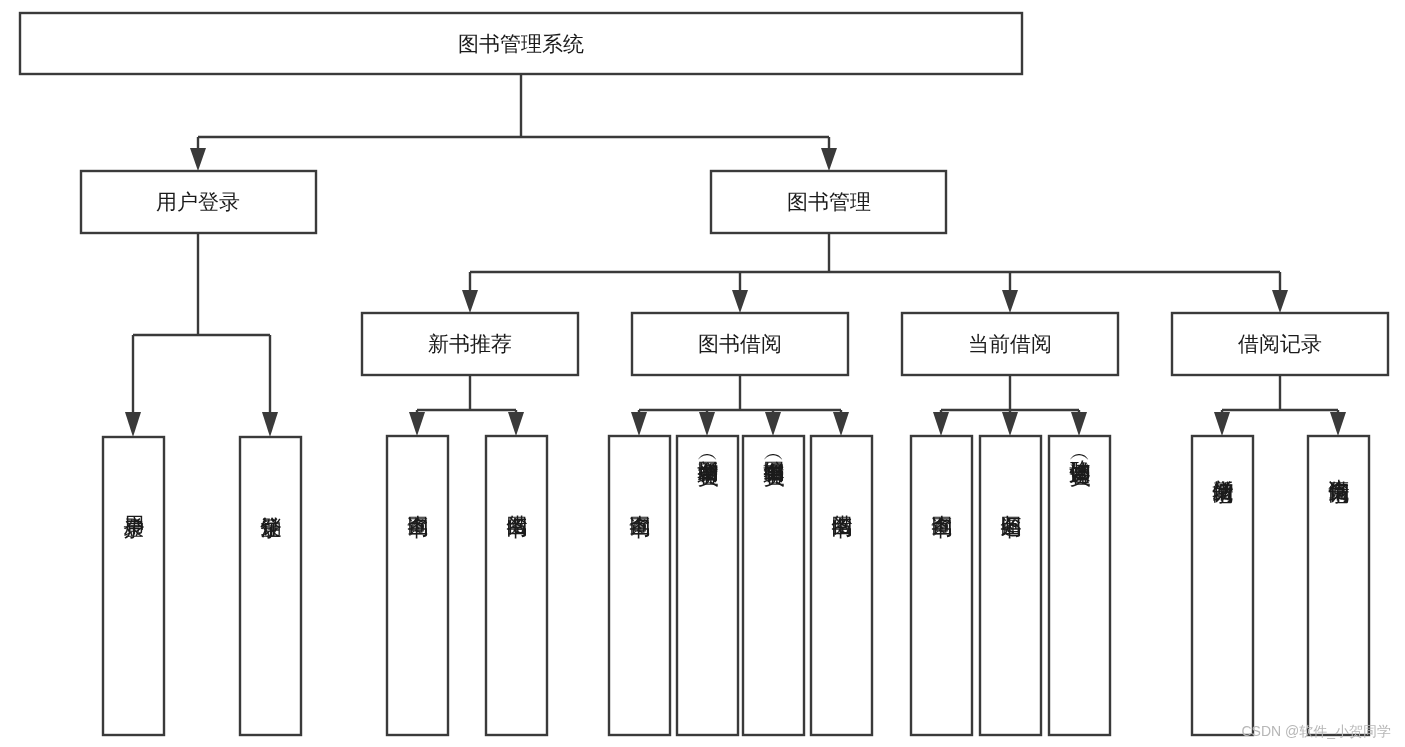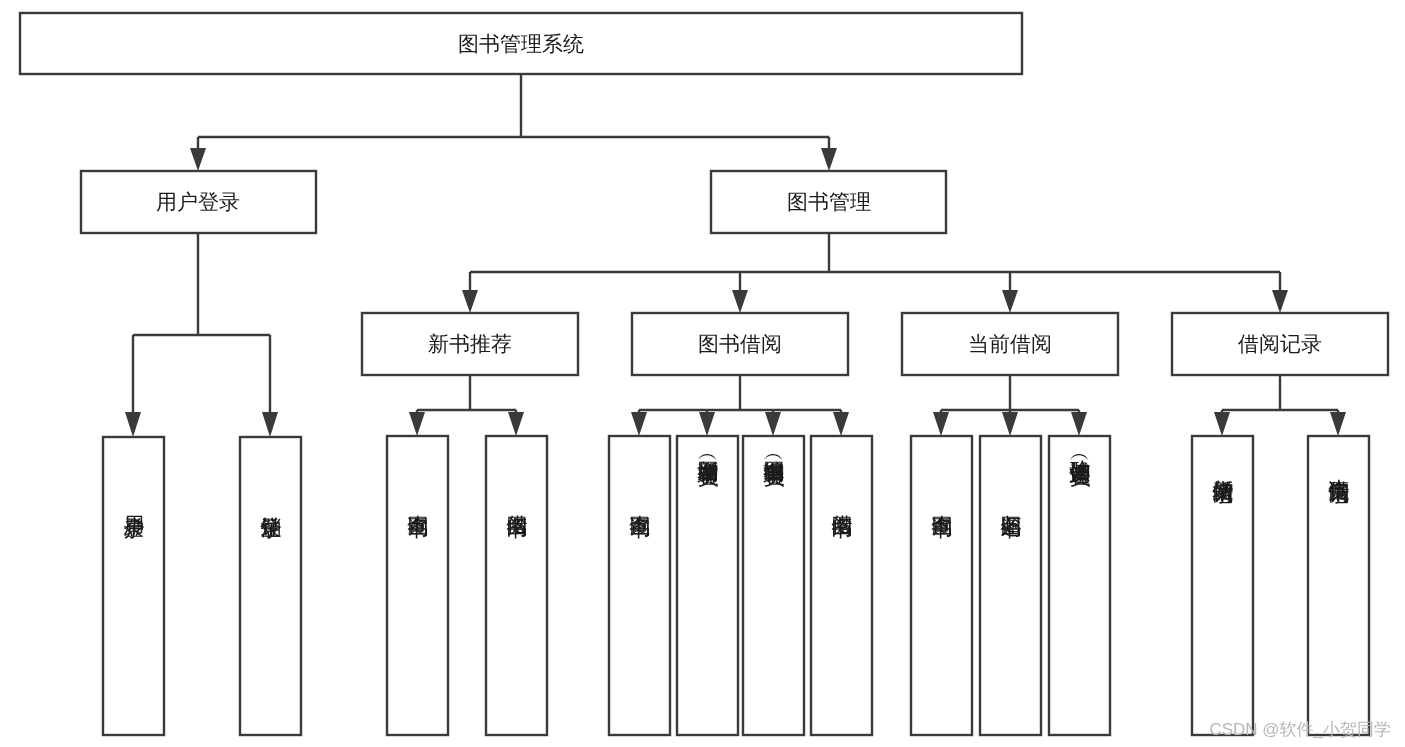--- a/index.html
+++ b/index.html
@@ -63,21 +63,21 @@
     line-height: 1.18;
     color: #1b1b1b;
     letter-spacing: 1px;
     white-space: nowrap;
   }
   .watermark {
     position: absolute;
     right: 14px;
     bottom: 6px;
     font-family: "Liberation Sans", "DejaVu Sans", sans-serif;
-    font-size: 17px;
+    font-size: 14px;
     color: #b7b7b7;
     white-space: nowrap;
     pointer-events: none;
   }
 </style>
 </head>
 <body>
 
 <div id="diagram-root">
 

